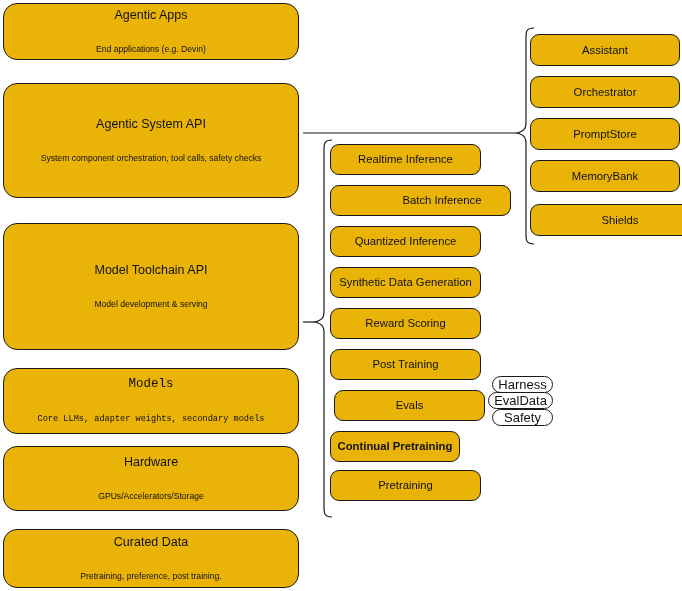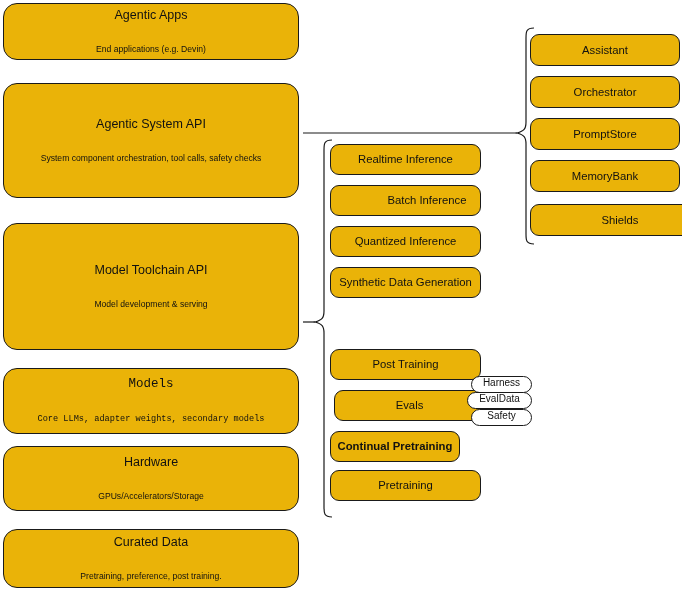--- a/index.html
+++ b/index.html
@@ -53,24 +53,26 @@
     color: #111111;
   }
   
   .pill {
     position: absolute;
     box-sizing: border-box;
     border: 1.2px solid #1a1a1a;
     border-radius: 999px;
     background: #ffffff;
     display: flex;
+    align-items: center;
     justify-content: center;
-    font-size: 10px;
+    font-size: 13px;
     color: #111111;
     z-index: 5;
+    margin-left: 21px;
   }
   
   #wires {
     position: absolute;
     left: 0; top: 0;
     width: 682px;
     height: 591px;
     pointer-events: none;
     z-index: 1;
   }
@@ -135,29 +137,32 @@
   </div>
 
   <div class="node layer" style="left:3px; top:529px; width:296px; height:59px;">
     <div class="title">Curated Data</div>
     <div class="sub">Pretraining, preference, post training.</div>
   </div>
 
   <div class="node chip" style="left:330px; top:144px; width:151px; height:31px;">
     <span>Realtime Inference</span>
   </div>
-  <div class="node chip" style="left:330px; top:185px; width:151px; height:31px;padding-left:43px;">
+  <div class="node chip" style="left:330px; top:185px; width:181px; height:31px;padding-left:43px;">
     <span>Batch Inference</span>
   </div>
   <div class="node chip" style="left:330px; top:226px; width:151px; height:31px;">
     <span>Quantized Inference</span>
   </div>
   <div class="node chip" style="left:330px; top:267px; width:151px; height:31px;">
     <span>Synthetic Data Generation</span>
   </div>
+  <div class="node chip" style="left:330px; top:308px; width:151px; height:31px;">
+    <span>Reward Scoring</span>
+  </div>
   <div class="node chip" style="left:330px; top:349px; width:151px; height:31px;">
     <span>Post Training</span>
   </div>
   <div class="node chip" style="left:334px; top:390px; width:151px; height:31px;">
     <span>Evals</span>
   </div>
   <div class="node chip" style="left:330px; top:431px; width:130px; height:31px;font-weight:bold;">
     <span>Continual Pretraining</span>
   </div>
   <div class="node chip" style="left:330px; top:470px; width:151px; height:31px;">

